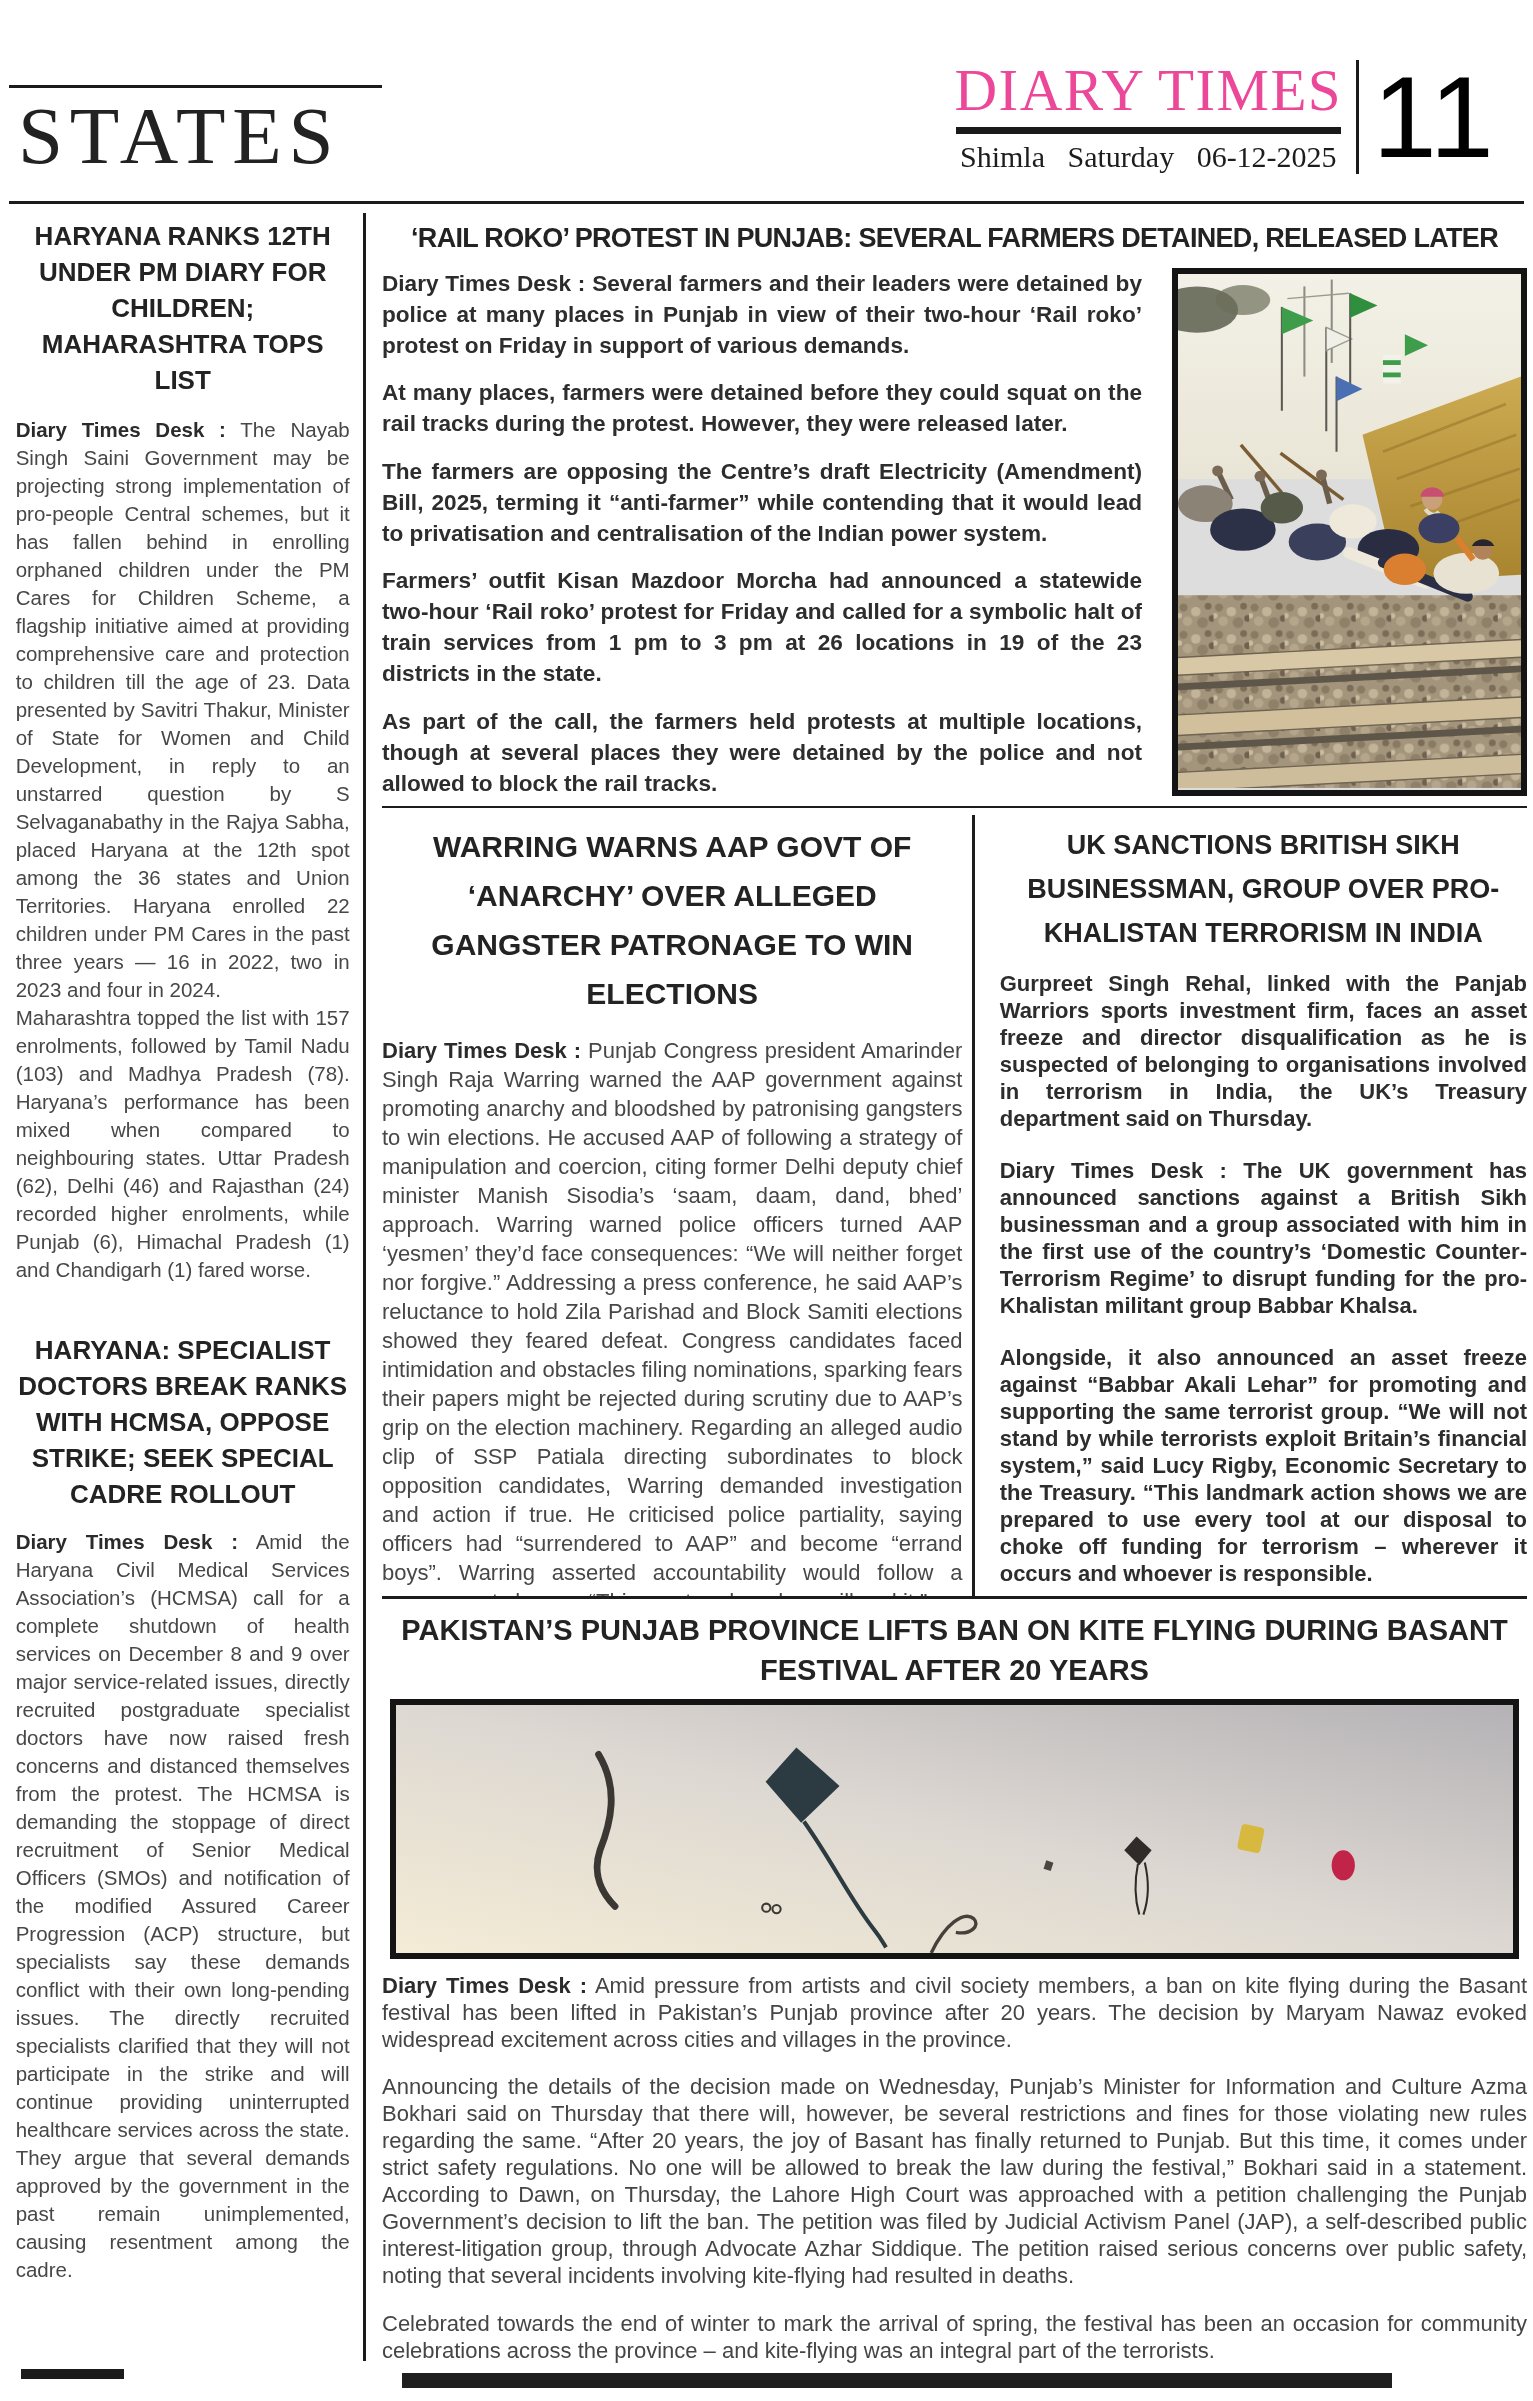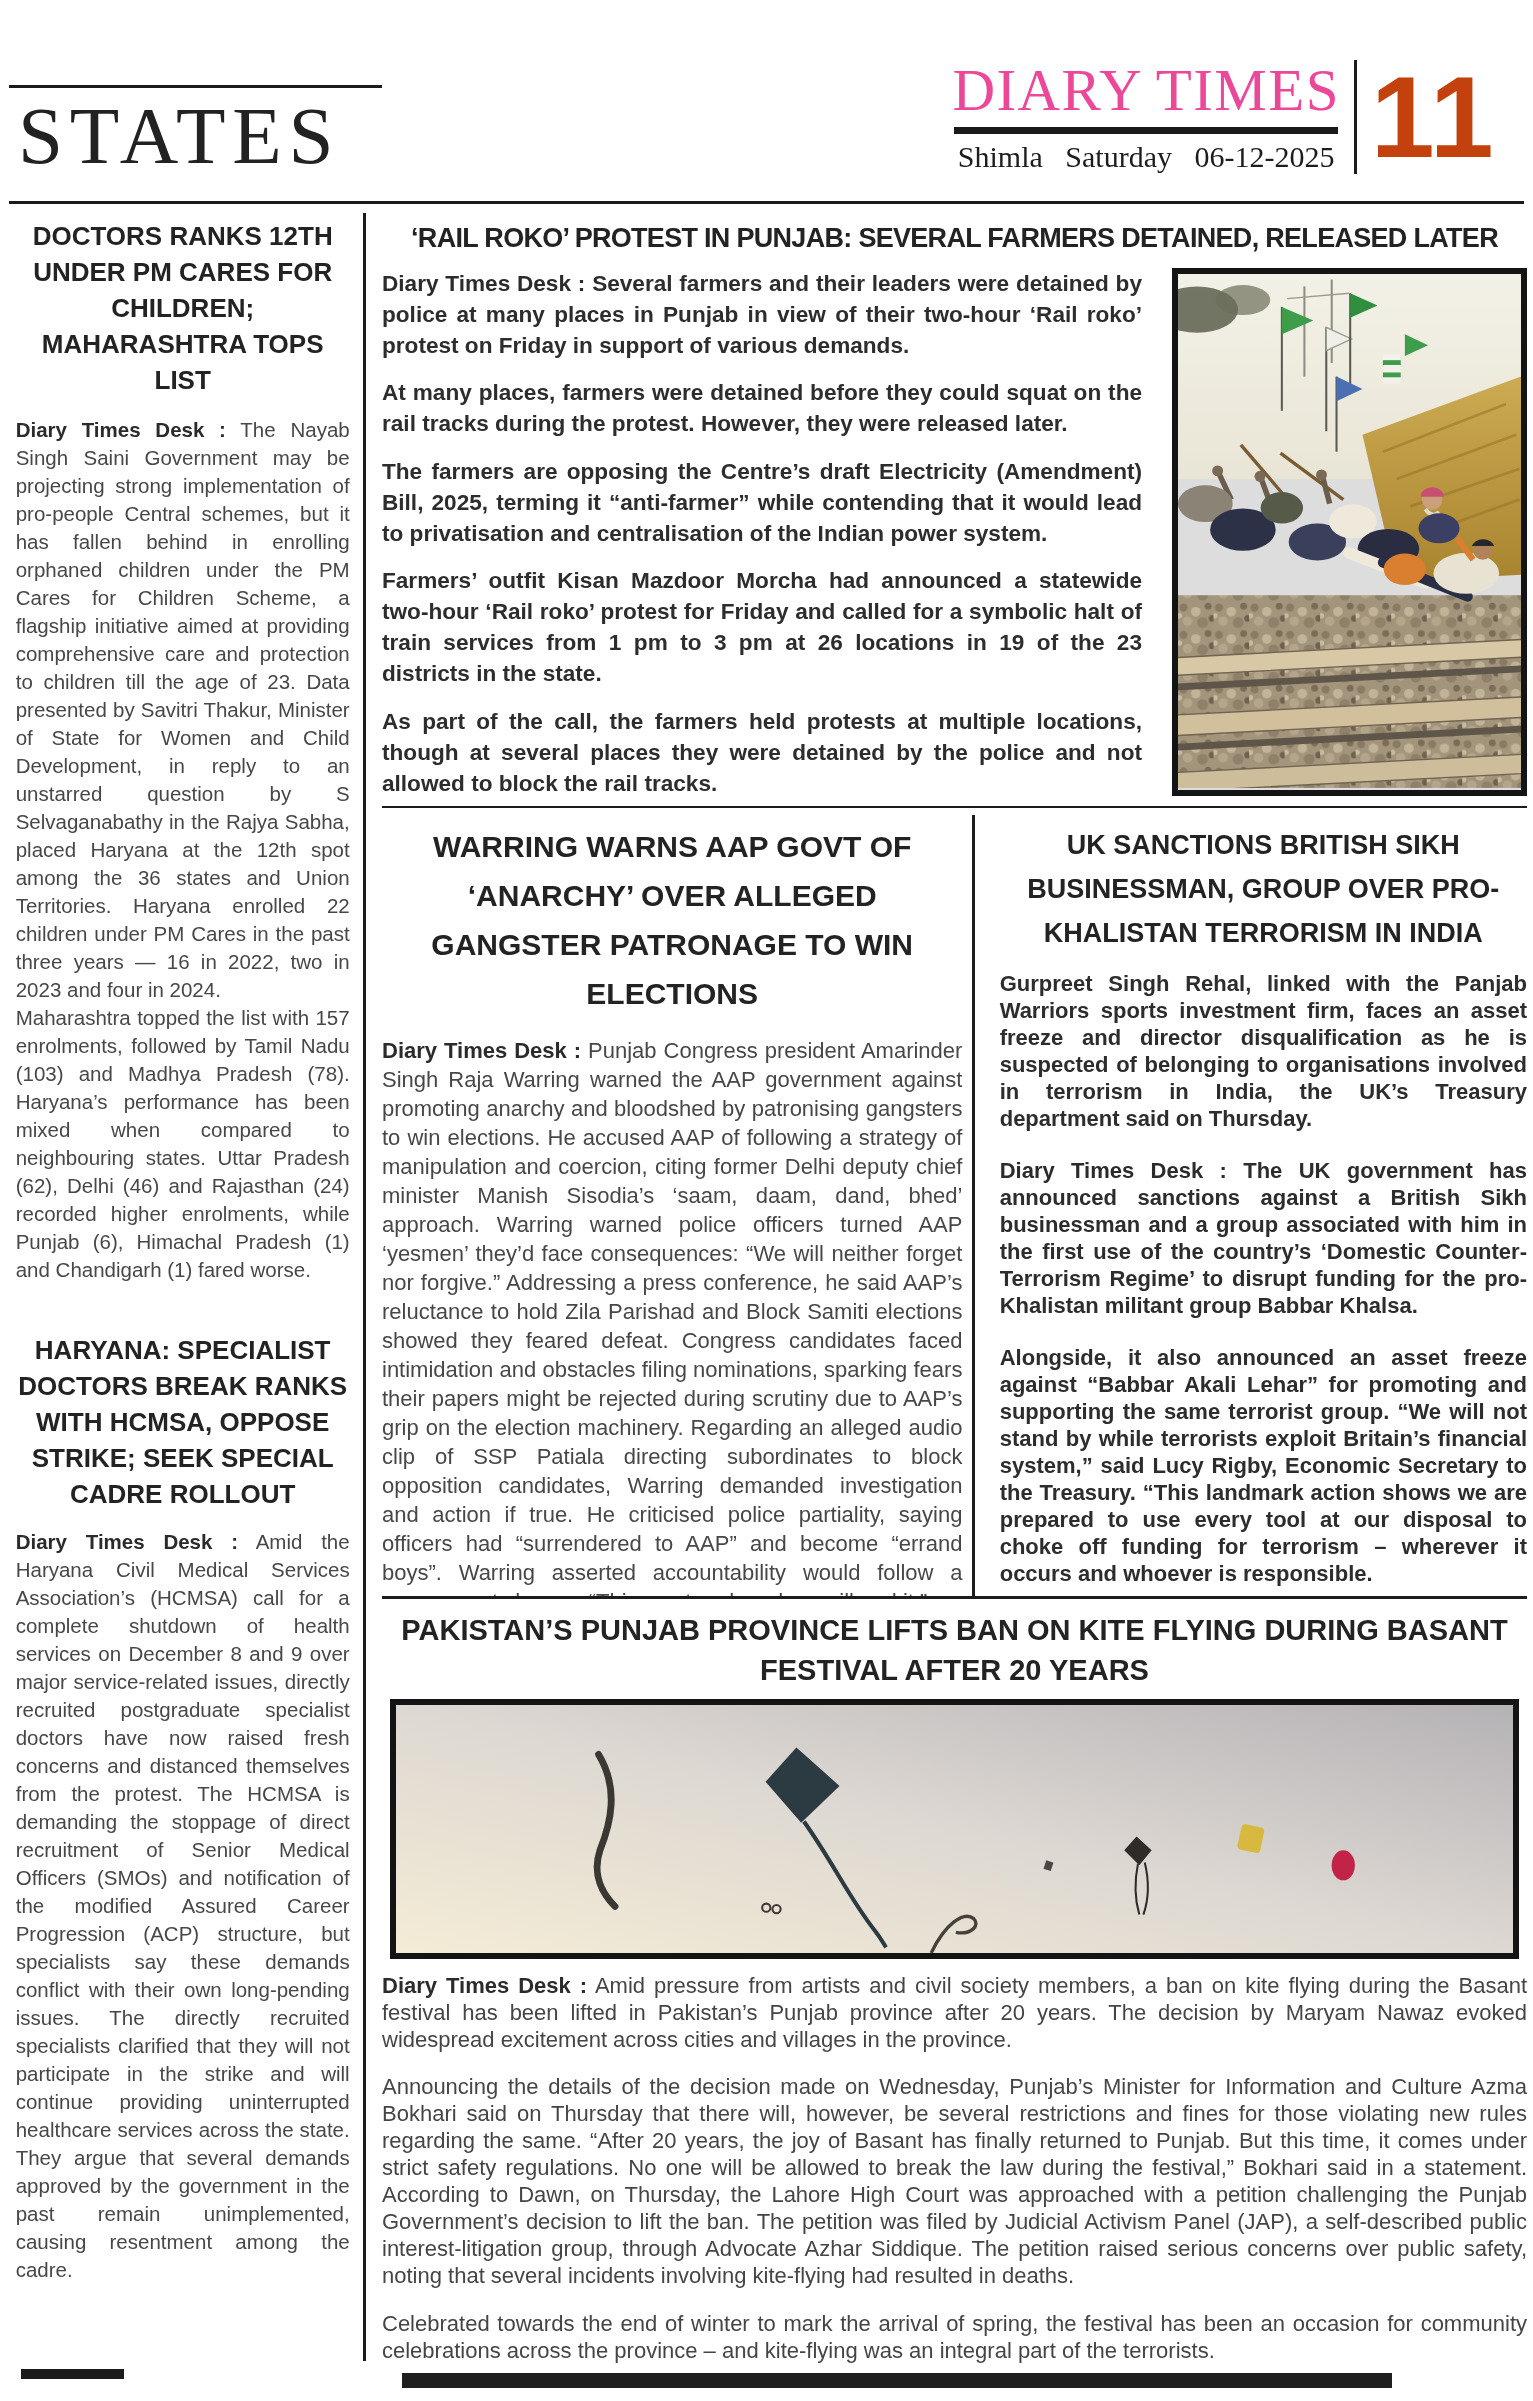--- a/index.html
+++ b/index.html
@@ -8,21 +8,21 @@
   
   .rule-top-left{position:absolute;left:9px;top:85px;width:373px;height:3.4px;background:#1b1b1b;}
   .states{position:absolute;left:18px;top:96px;font-family:"Liberation Serif",serif;
           font-size:81px;letter-spacing:6.8px;color:#222;line-height:1;}
   .mh-right{position:absolute;top:60px;right:38px;display:flex;align-items:center;gap:13.7px;}
   .mh-name-block{text-align:center;}
   .paper-name{font-family:"Liberation Serif",serif;font-size:59px;color:#ec4899;line-height:1.05;letter-spacing:1.4px;}
   .mh-rule{height:6.2px;background:#1a1a1a;margin:5.5px 1.4px 6.8px 1.4px;}
   .dateline{font-family:"Liberation Serif",serif;font-size:30px;color:#1d1d1d;word-spacing:15px;}
   .mh-vbar{width:3.4px;align-self:stretch;background:#1b1b1b;}
-  .page-num{font-size:115px;font-weight:700;color:#c2410c;line-height:.95;letter-spacing:1.4px;}
+  .page-num{font-size:115px;font-weight:400;color:#000000;line-height:.95;letter-spacing:1.4px;}
   .rule-header{position:absolute;left:9px;top:201px;width:1515px;height:3.4px;background:#1b1b1b;}
   
   .hl{font-weight:700;color:#232323;text-align:center;}
   .jt{text-align:justify;}
   .desk{font-weight:700;color:#2b2b2b;}
   .rule{height:2.7px;background:#1c1c1c;}
   .photo{border:6.2px solid #141414;background:#ddd;box-sizing:content-box;line-height:0;}
   
   .left-col{position:absolute;left:15.7px;top:218px;width:334px;height:2145px;overflow:hidden;}
   .left-col .hl{font-size:26px;line-height:36px;}
@@ -69,21 +69,21 @@
       <div class="mh-rule"></div>
       <div class="dateline">Shimla Saturday 06-12-2025</div>
     </div>
     <div class="mh-vbar"></div>
     <div class="page-num">11</div>
   </div>
   <div class="rule-header"></div>
 
   <div class="left-col">
     <article>
-      <h2 class="hl lc-h1" style="margin:0 0 18px 0;">DOCTORS RANKS 12TH UNDER PM CARES FOR CHILDREN; MAHARASHTRA TOPS LIST</h2>
+      <h2 class="hl lc-h1" style="margin:0 0 18px 0;">HARYANA RANKS 12TH UNDER PM DIARY FOR CHILDREN; MAHARASHTRA TOPS LIST</h2>
       <p class="jt lc-p1"><span class="desk">Diary Times Desk :</span> <span>The Nayab Singh Saini Government may be projecting strong implementation of pro-people Central schemes, but it has fallen behind in enrolling orphaned children under the PM Cares for Children Scheme, a flagship initiative aimed at providing comprehensive care and protection to children till the age of 23. Data presented by Savitri Thakur, Minister of State for Women and Child Development, in reply to an unstarred question by S Selvaganabathy in the Rajya Sabha, placed Haryana at the 12th spot among the 36 states and Union Territories. Haryana enrolled 22 children under PM Cares in the past three years — 16 in 2022, two in 2023 and four in 2024.</span></p>
       <p class="jt">Maharashtra topped the list with 157 enrolments, followed by Tamil Nadu (103) and Madhya Pradesh (78). Haryana’s performance has been mixed when compared to neighbouring states. Uttar Pradesh (62), Delhi (46) and Rajasthan (24) recorded higher enrolments, while Punjab (6), Himachal Pradesh (1) and Chandigarh (1) fared worse.</p>
     </article>
     <article>
       <h2 class="hl lc-h2" style="margin-bottom:16.4px;">HARYANA: SPECIALIST DOCTORS BREAK RANKS WITH HCMSA, OPPOSE STRIKE; SEEK SPECIAL CADRE ROLLOUT</h2>
       <p class="jt"><span class="desk">Diary Times Desk :</span> <span>Amid the Haryana Civil Medical Services Association’s (HCMSA) call for a complete shutdown of health services on December 8 and 9 over major service-related issues, directly recruited postgraduate specialist doctors have now raised fresh concerns and distanced themselves from the protest. The HCMSA is demanding the stoppage of direct recruitment of Senior Medical Officers (SMOs) and notification of the modified Assured Career Progression (ACP) structure, but specialists say these demands conflict with their own long-pending issues. The directly recruited specialists clarified that they will not participate in the strike and will continue providing uninterrupted healthcare services across the state. They argue that several demands approved by the government in the past remain unimplemented, causing resentment among the cadre.</span></p>
     </article>
   </div>
   <div class="col-divider"></div>
 

